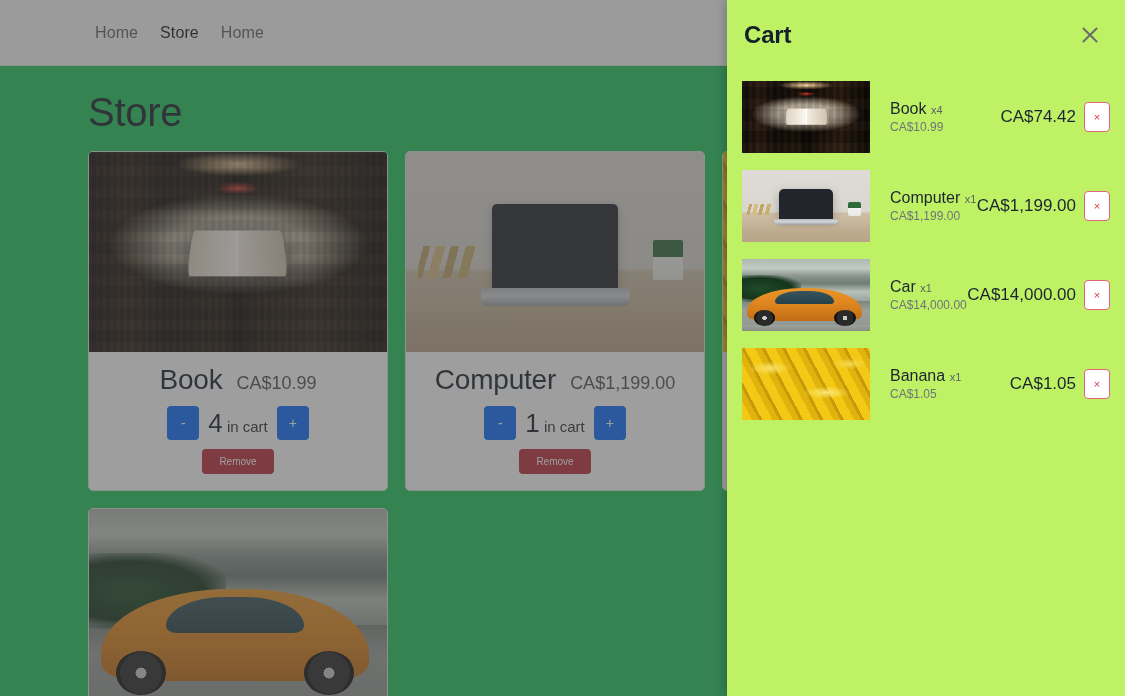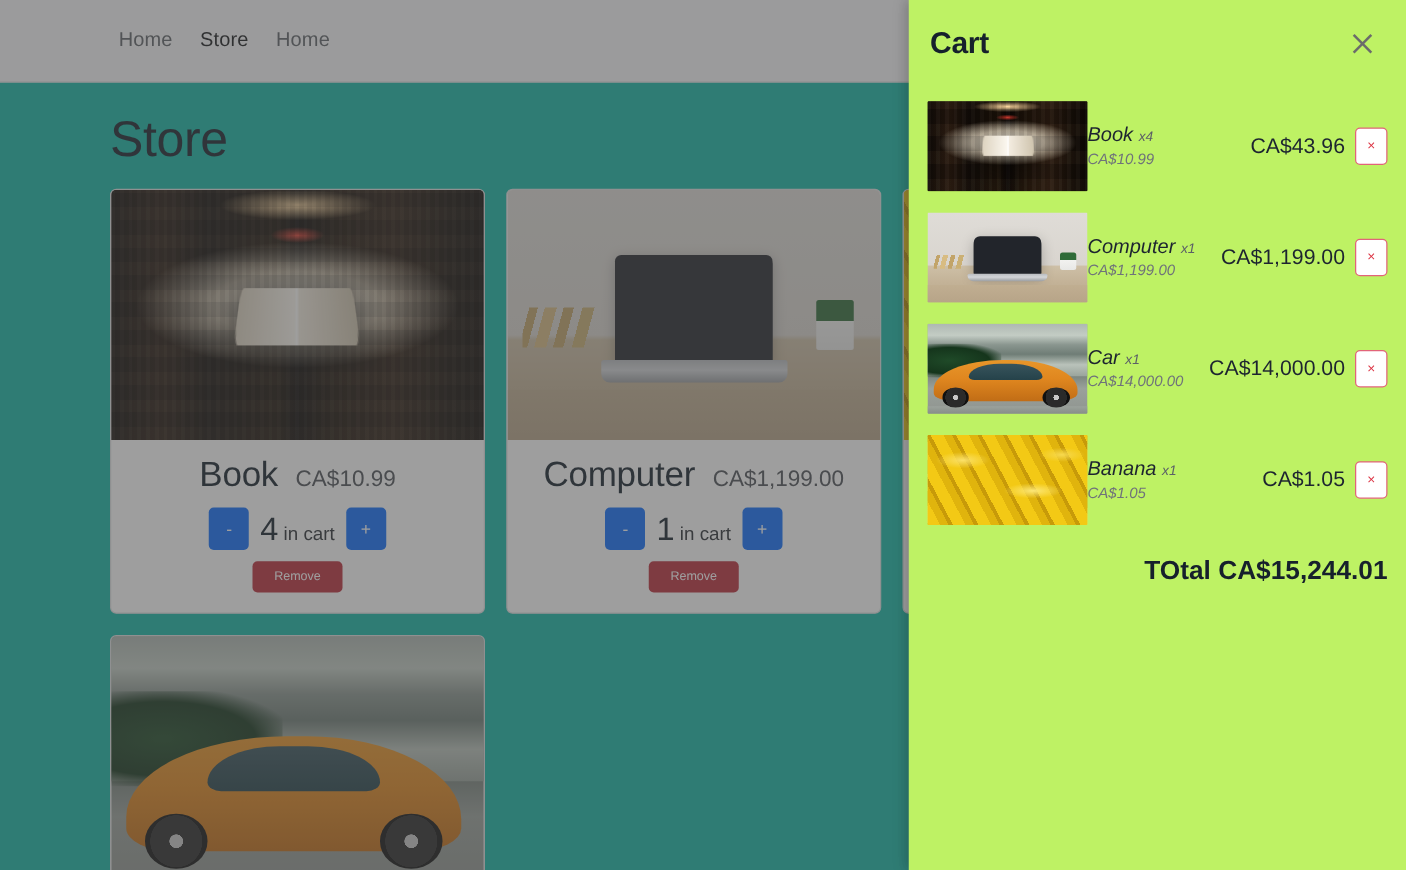--- a/index.html
+++ b/index.html
@@ -4,21 +4,21 @@
 <style>
   * { box-sizing: border-box; margin: 0; padding: 0; }
   html, body {
     width: 1125px; height: 696px;
     font-family: "Liberation Sans", sans-serif;
     overflow: hidden; background: #ffffff;
   }
   #app { position: relative; width: 1125px; height: 696px; }
 
   
-  .page { position: absolute; inset: 0; background: #14b8a6; }
+  .page { position: absolute; inset: 0; background: #22c55e; }
 
   .navbar {
     height: 66px; background: #f8f9fa;
     border-bottom: 1px solid #e3e4e6;
     display: flex; align-items: center;
     padding-left: 95px;
   }
   .nav-link {
     font-size: 16px; color: #5f6368; margin-right: 22px;
     text-decoration: none; cursor: pointer; letter-spacing: .1px;
@@ -199,21 +199,21 @@
   .cart-close::after  { transform: rotate(-45deg); }
 
   .cart-list { padding: 21px 15px 0 15px; }
   .cart-item {
     display: flex; align-items: center; margin-bottom: 17px;
   }
   .cart-thumb {
     width: 128px; height: 72px; flex: 0 0 auto; position: relative;
     overflow: hidden; border-radius: 1px;
   }
-  .cart-info { flex: 1 1 auto; padding-left: 0; min-width: 0; font-style: italic; }
+  .cart-info { flex: 1 1 auto; padding-left: 20px; min-width: 0; }
   .cart-name { font-size: 16px; color: #1d2430; white-space: nowrap; }
   .cart-name .mult { font-size: 11px; color: #5c6067; }
   .cart-unit { font-size: 12px; color: #6f737a; margin-top: 2px; }
   .cart-line-total {
     font-size: 17px; color: #1d2430; white-space: nowrap;
     padding-right: 8px; text-align: right;
   }
   .cart-del {
     width: 26px; height: 30px; flex: 0 0 auto;
     border: 1px solid #e2647a; border-radius: 4px;
@@ -332,21 +332,21 @@
     <div class="cart-list">
 
       <div class="cart-item">
         <div class="cart-thumb">
             <div class="ph ph-book"></div>
           </div>
         <div class="cart-info">
           <div class="cart-name"><span>Book</span> <span class="mult">x4</span></div>
           <div class="cart-unit">CA$10.99</div>
         </div>
-        <div class="cart-line-total">CA$43.96</div>
+        <div class="cart-line-total">CA$74.42</div>
         <button class="cart-del">×</button>
       </div>
 
       <div class="cart-item">
         <div class="cart-thumb">
             <div class="ph ph-computer">
               <div class="ph-comp-gold"></div>
               <div class="ph-comp-plant"></div>
               <div class="ph-comp-desk"></div>
             </div>
@@ -386,16 +386,15 @@
         <div class="cart-info">
           <div class="cart-name"><span>Banana</span> <span class="mult">x1</span></div>
           <div class="cart-unit">CA$1.05</div>
         </div>
         <div class="cart-line-total">CA$1.05</div>
         <button class="cart-del">×</button>
       </div>
 
     </div>
 
-    <div class="cart-total">TOtal CA$15,244.01</div>
   </aside>
 
 </div>
 
 </body></html>

